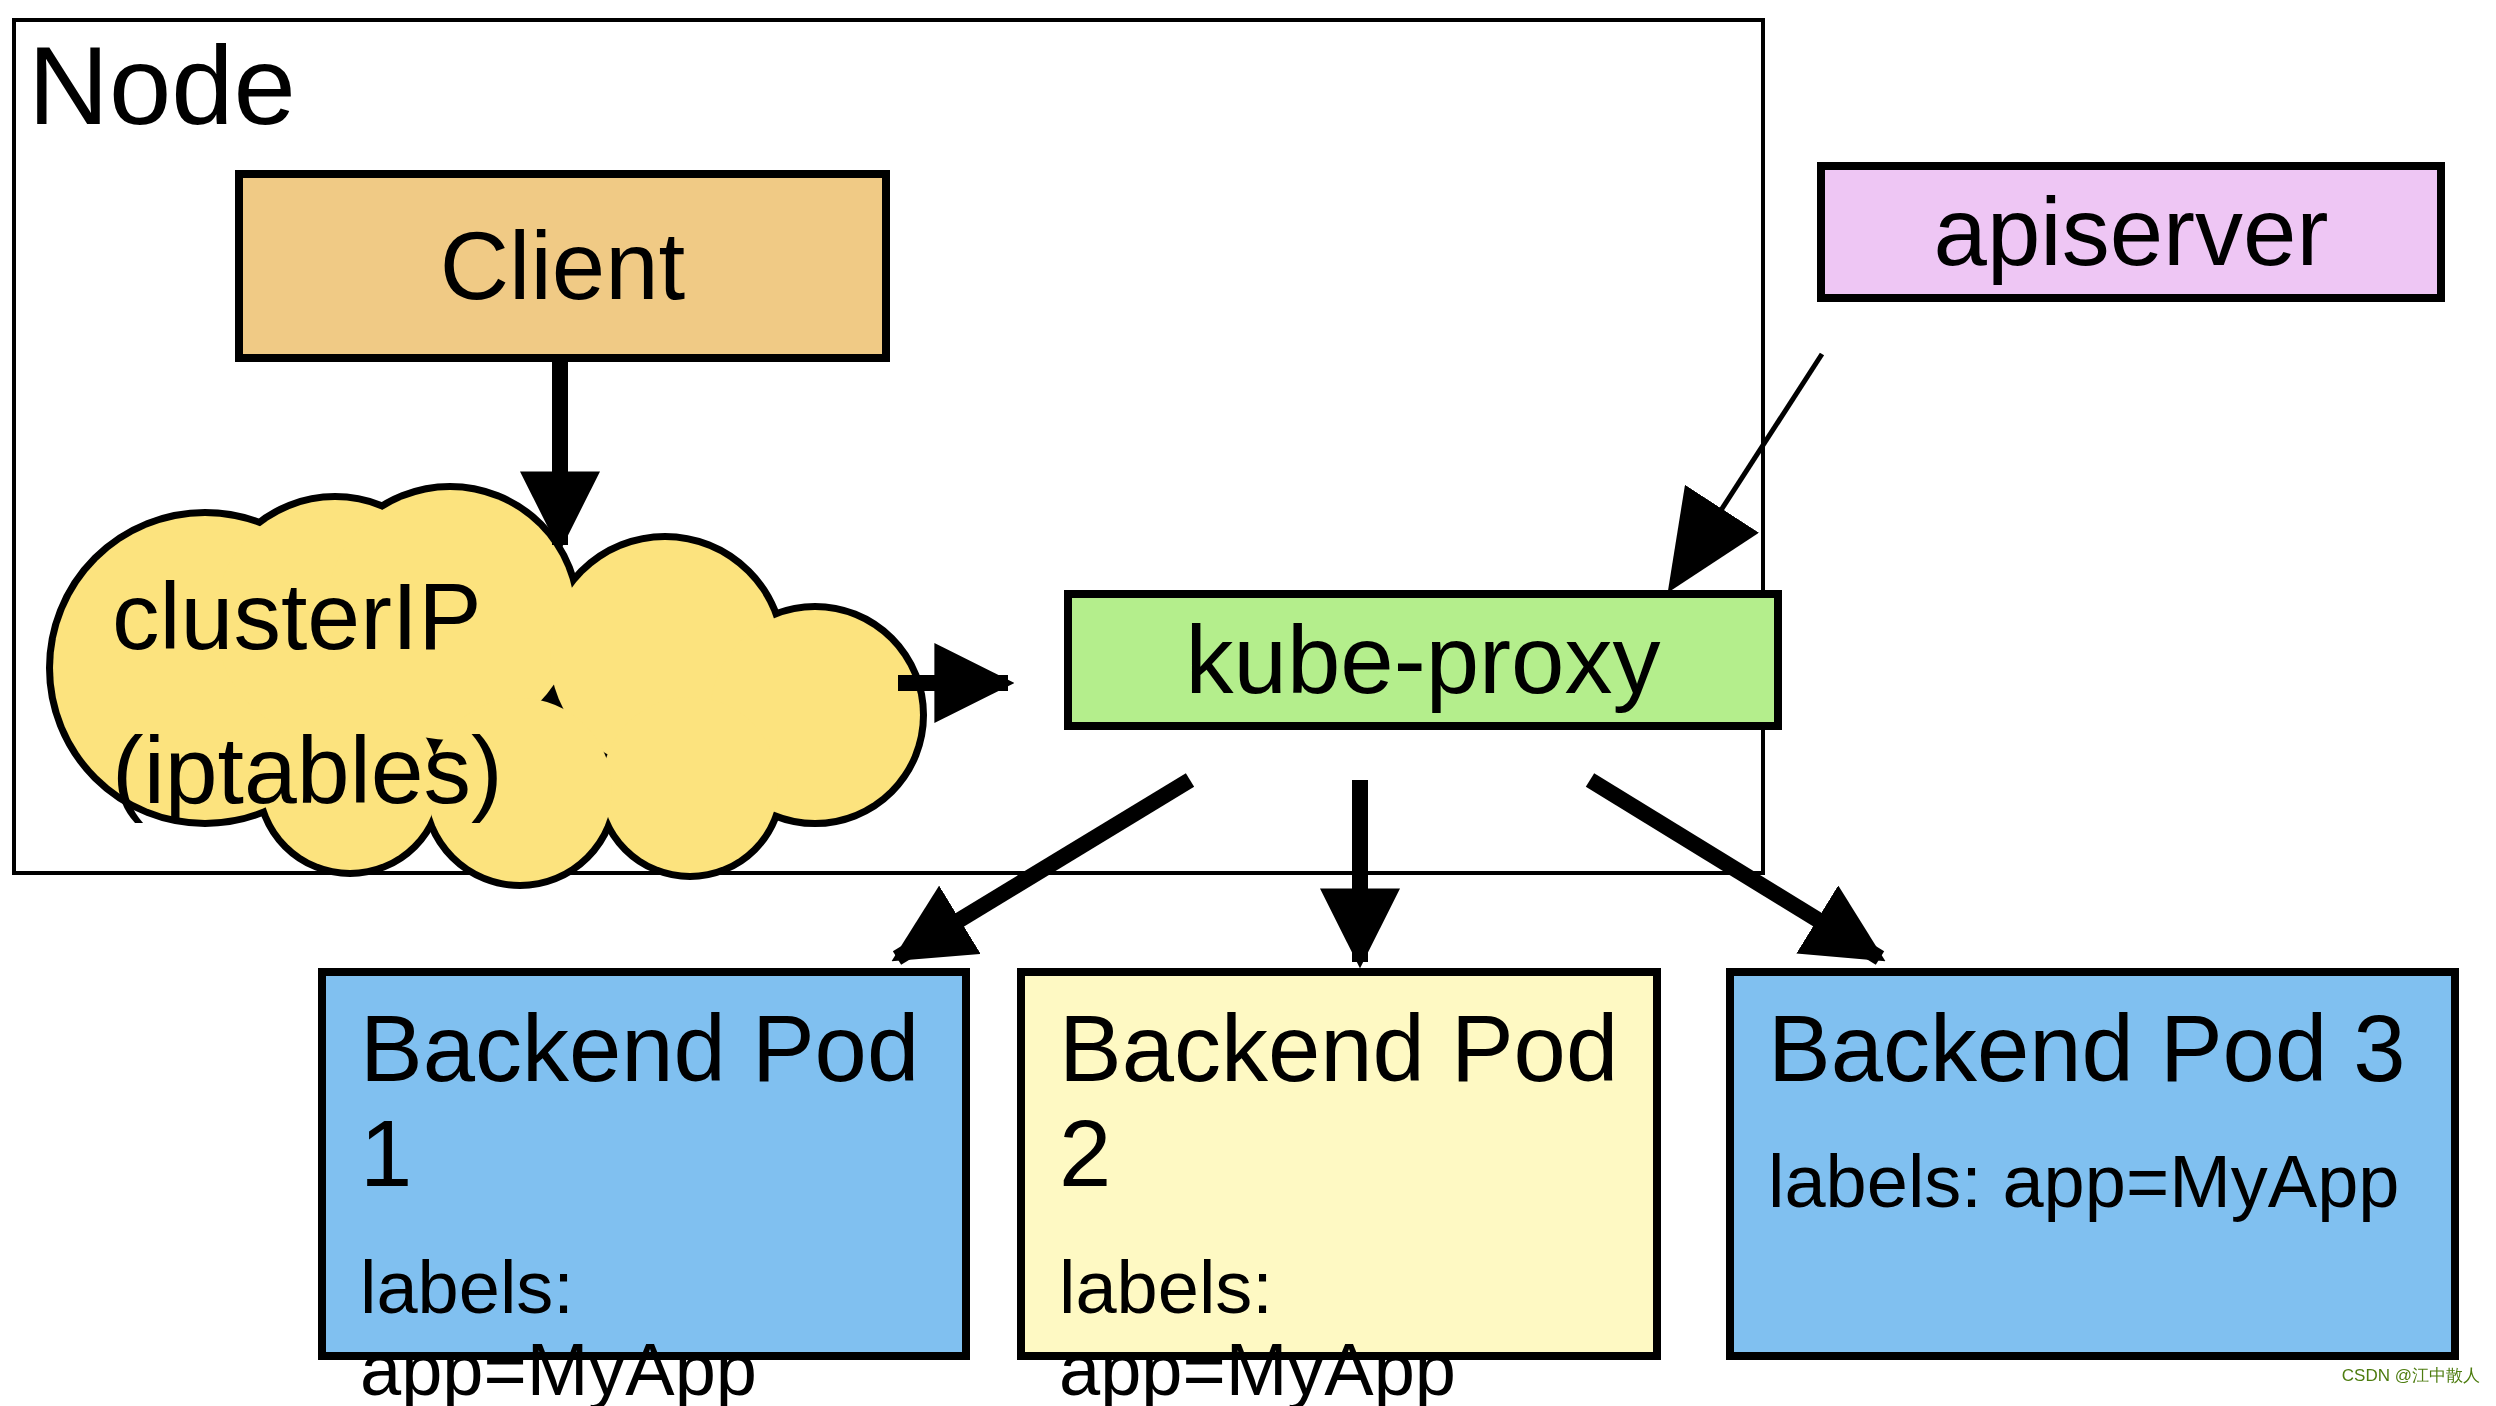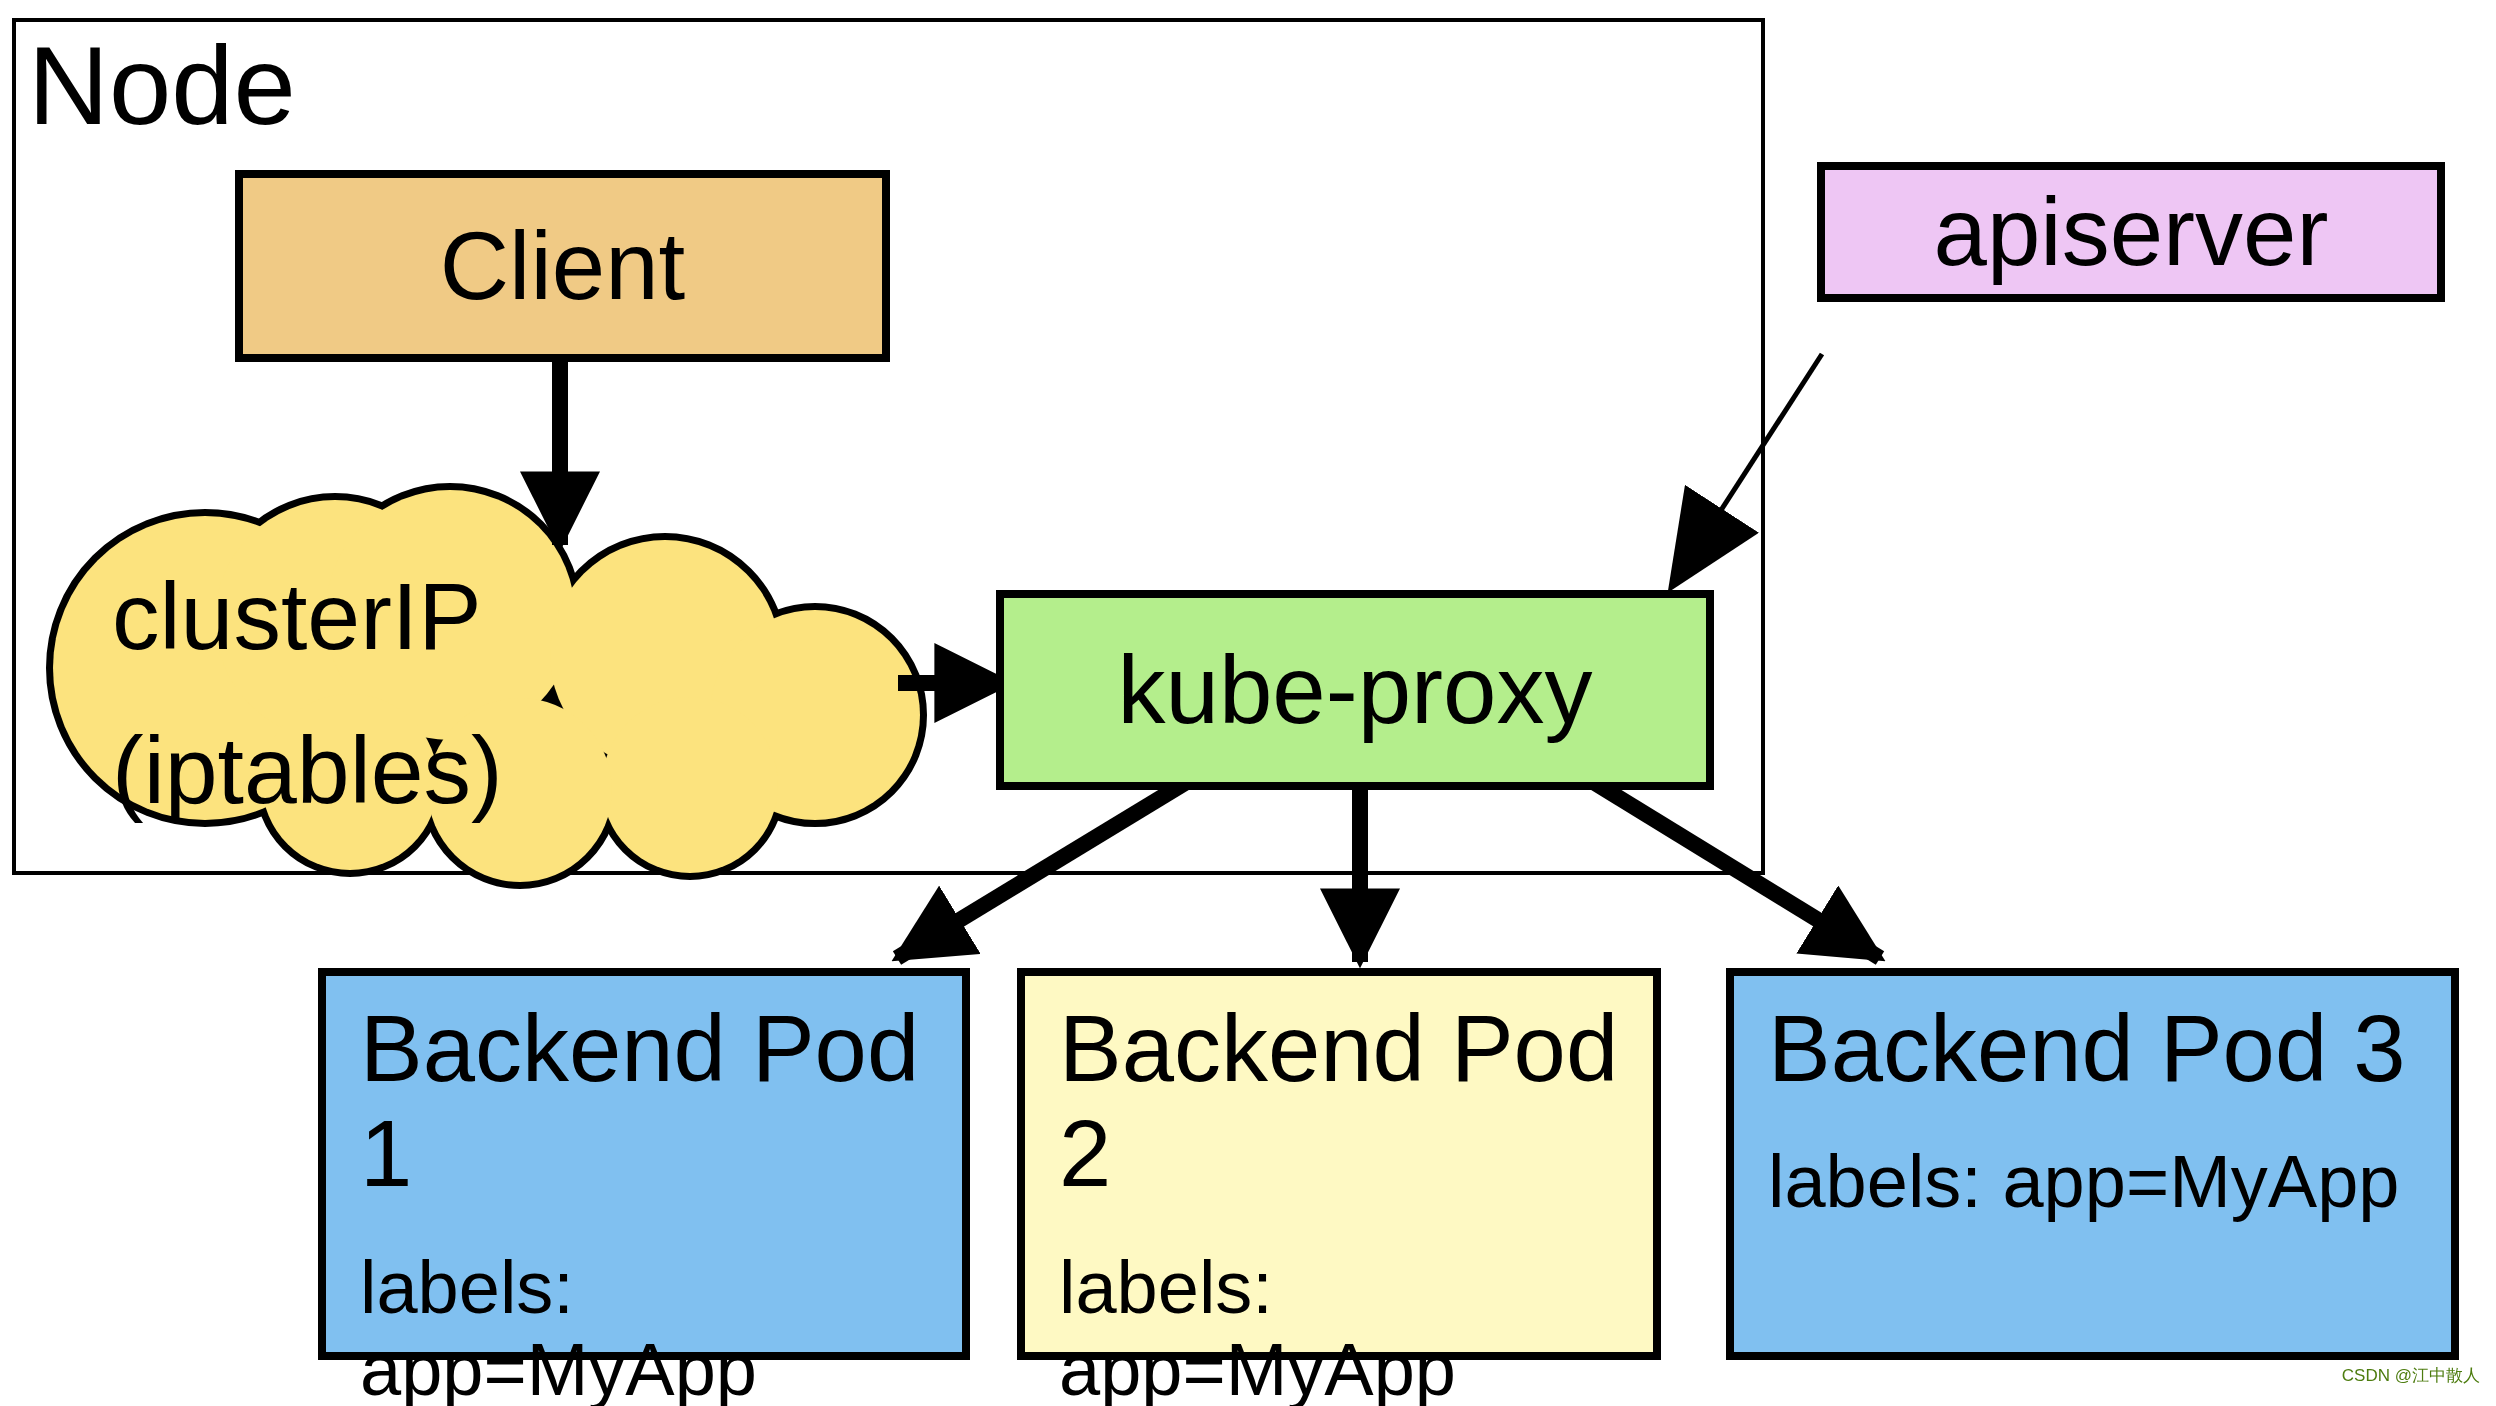--- a/index.html
+++ b/index.html
@@ -12,21 +12,21 @@
   .node-box { left:12px; top:18px; width:1753px; height:857px;
               border:4px solid #000; box-sizing:border-box; background:#fff; }
   .node-label { left:28px; top:10px; font-size:112px; line-height:1.15;margin-top:12px; }
 
   
   .rect { box-sizing:border-box; border:8px solid #000;
           display:flex; align-items:center; justify-content:center; }
   .rect-label { font-size:96px; }
 
   .client-box    { left:235px;  top:170px; width:655px; height:192px;text-align:right; }
-  .kubeproxy-box { left:996px; top:590px; width:718px; height:200px;justify-content:center; }
+  .kubeproxy-box { left:1064px; top:590px; width:718px; height:140px;justify-content:center; }
   .apiserver-box { left:1794px; top:162px; width:628px; height:140px;margin-left:23px; }
 
   
   .cloud-text { left:112px; top:540px; font-size:95px; line-height:1.62; }
 
   
   .pod { box-sizing:border-box; border:8px solid #000;
          top:968px; height:392px; padding:20px 0 0 34px; }
   .pod-1 { left:318px;  width:652px; }
   .pod-2 { left:1017px; width:644px; }

